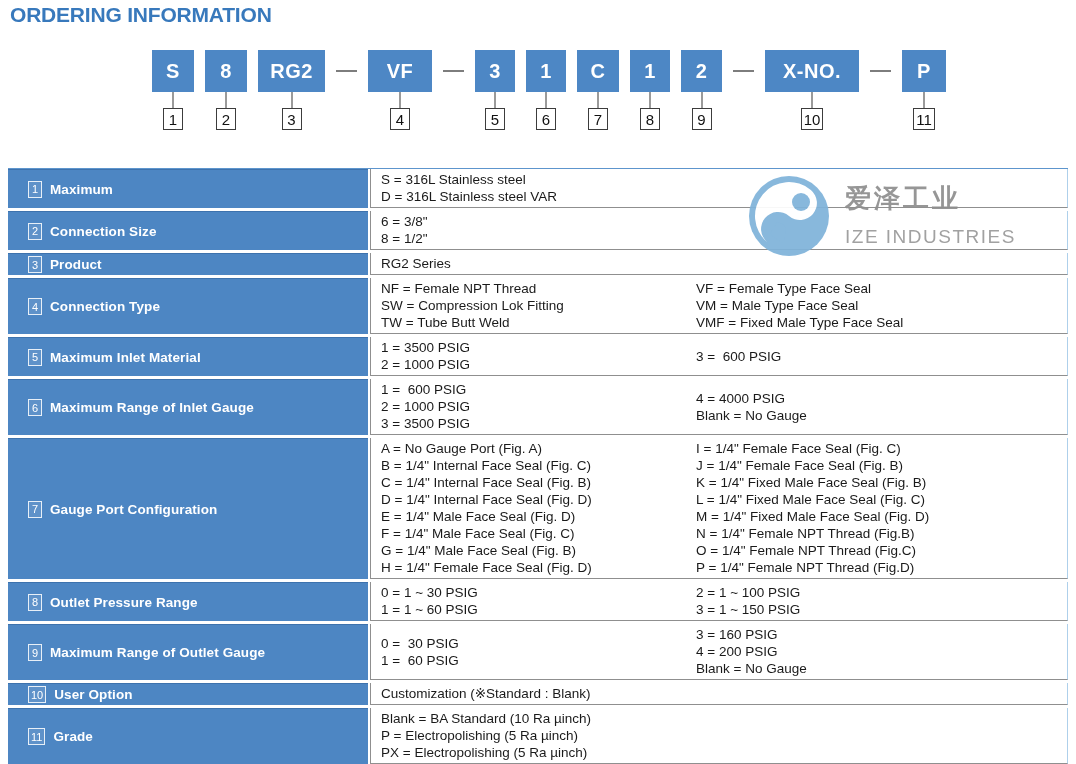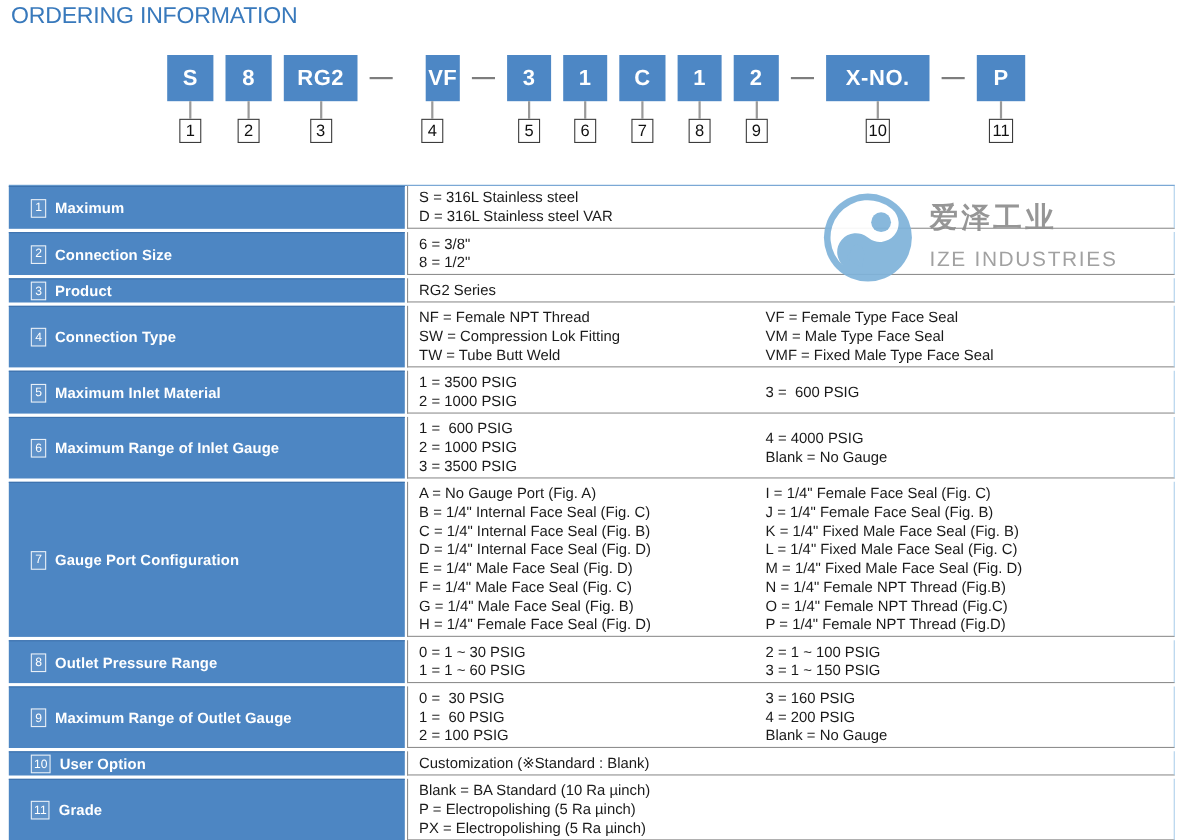--- a/index.html
+++ b/index.html
@@ -12,21 +12,21 @@
     --logo-blue:#7fb3da;
     --logo-gray:#8f8f8f;
     --ink:#1a1a1a;
   }
   *{margin:0;padding:0;box-sizing:border-box;}
   html,body{width:1076px;height:764px;overflow:hidden;background:#fff;
     font-family:"Liberation Sans","DejaVu Sans",sans-serif;color:var(--ink);}
   .page{position:relative;width:1076px;height:764px;background:#fff;}
 
   
-  .title{position:absolute;left:10px;top:3px;font-size:21px;font-weight:normal;
+  .title{position:absolute;left:10px;top:3px;font-size:21px;font-weight:bold;
     color:var(--blue-title);letter-spacing:-0.2px;}
 
   
   .code-row{position:absolute;left:152px;top:50px;display:flex;align-items:flex-start;gap:11px;}
   .unit{display:flex;flex-direction:column;align-items:center;}
   .cbox{height:42px;background:var(--blue-box);color:#fff;font-weight:bold;font-size:20px;
     display:flex;align-items:center;justify-content:center;letter-spacing:0.5px;}
   .conn{width:2px;height:16px;background:#9a9a9a;}
   .nbadge{min-width:20px;height:22px;padding:0 2px;border:1px solid #3c3c3c;background:#fff;
     font-size:15px;display:flex;align-items:center;justify-content:center;color:#111;}
@@ -76,21 +76,21 @@
         <div class="conn"></div>
         <div class="nbadge">2</div>
       </div>
       <div class="unit">
         <div class="cbox" style="width: 67px;">RG2</div>
         <div class="conn"></div>
         <div class="nbadge">3</div>
       </div>
       <div class="dash"></div>
       <div class="unit">
-        <div class="cbox" style="width: 31px; margin-left: 19px;">VF</div>
+        <div class="cbox" style="width: 64px;">VF</div>
         <div class="conn"></div>
         <div class="nbadge">4</div>
       </div>
       <div class="dash"></div>
       <div class="unit">
         <div class="cbox" style="width: 40px;">3</div>
         <div class="conn"></div>
         <div class="nbadge">5</div>
       </div>
       <div class="unit">
@@ -262,21 +262,20 @@
       </div>
       <div class="trow">
         <div class="lcell">
           <span class="lbadge">9</span>
           <span class="llabel">Maximum Range of Outlet Gauge</span>
         </div>
         <div class="ccell">
           <div class="optcol c1">
             <div class="opt">0 =  30 PSIG</div>
             <div class="opt">1 =  60 PSIG</div>
-            <div class="opt">2 = 100 PSIG</div>
           </div>
           <div class="optcol c2">
             <div class="opt">3 = 160 PSIG</div>
             <div class="opt">4 = 200 PSIG</div>
             <div class="opt">Blank = No Gauge</div>
           </div>
         </div>
       </div>
       <div class="trow">
         <div class="lcell">

